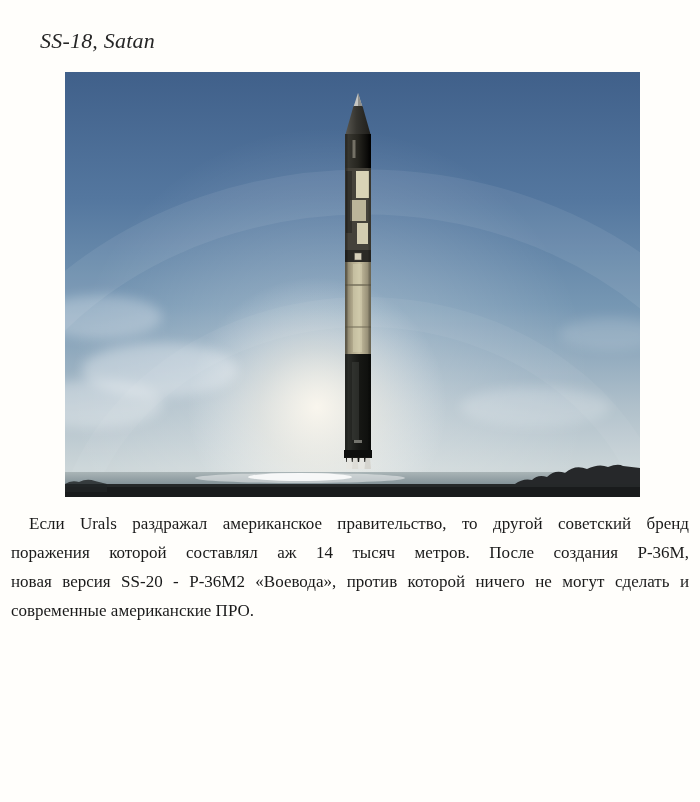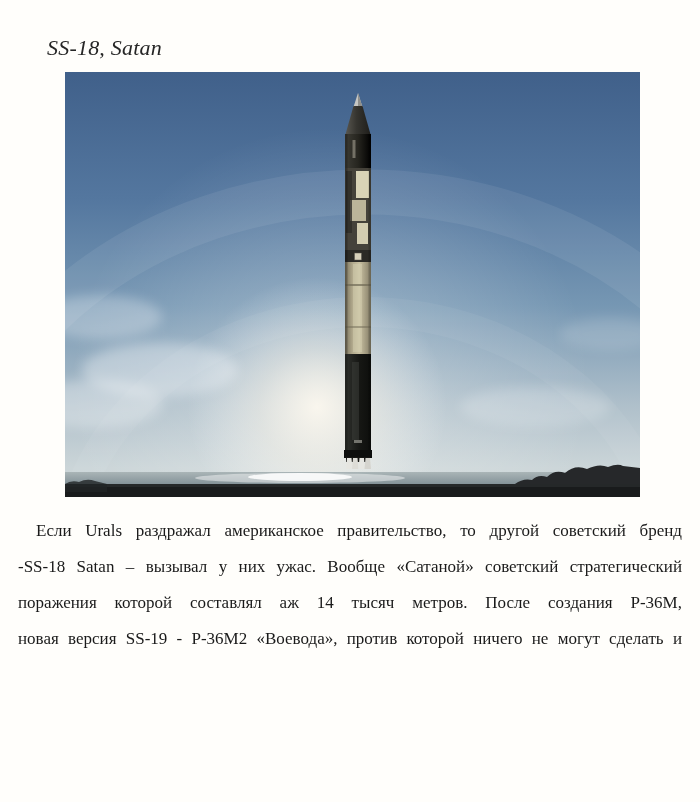--- a/index.html
+++ b/index.html
@@ -14,21 +14,21 @@
   .page {
     position: relative;
     width: 700px;
     height: 802px;
     background: #fffefb;
   }
   .title {
     position: absolute;
     left: 36px;
     top: 24px;
-    margin: 11px;
+    margin: 4px;
     font-size: 22px;
     font-style: italic;
     font-weight: 500;
     color: #262626;
     letter-spacing: 0.2px;
   }
   .photo {
     position: absolute;
     left: 65px;
     top: 72px;
@@ -41,21 +41,21 @@
   .article {
     position: absolute;
     left: 7px;
     top: 507px;
     width: 686px;
     color: #1a1a1a;
     font-size: 17px;
     line-height: 25px;
   }
   .article p.line {
-    margin: 11px;
+    margin: 4px;
     white-space: nowrap;
     text-align: justify;
     text-align-last: justify;
   }
   .article p.line.indent { padding-left: 18px; }
   .article p.line.last {
     text-align-last: left;
     white-space: normal;
   }
 </style>
@@ -174,18 +174,18 @@
           <polygon points="288,386 292.5,386 293.5,397 287,397" fill="#dddcd6"></polygon>
           <polygon points="294.5,386 299,386 300,397 293.5,397" fill="#e6e6e1"></polygon>
           <polygon points="300.5,386 305,386 306,397 299.5,397" fill="#d5d4ce"></polygon>
         </g>
       </g>
     </svg>
   </figure>
 
   <div class="article">
     <p class="line indent">Если Urals раздражал американское правительство, то другой советский бренд</p>
-    <p class="line">-SS-18 Satan – вызывал у них ужас. Вообще «Сатаной» советский стратегический</p>
     <p class="line">поражения которой составлял аж 14 тысяч метров. После создания Р-36М,</p>
-    <p class="line">новая версия SS-19 - Р-36М2 «Воевода», против которой ничего не могут сделать и</p>
+    <p class="line">новая версия SS-20 - Р-36М2 «Воевода», против которой ничего не могут сделать и</p>
+    <p class="line last">современные американские ПРО.</p>
   </div>
 
 </div>
 
 </body></html>

